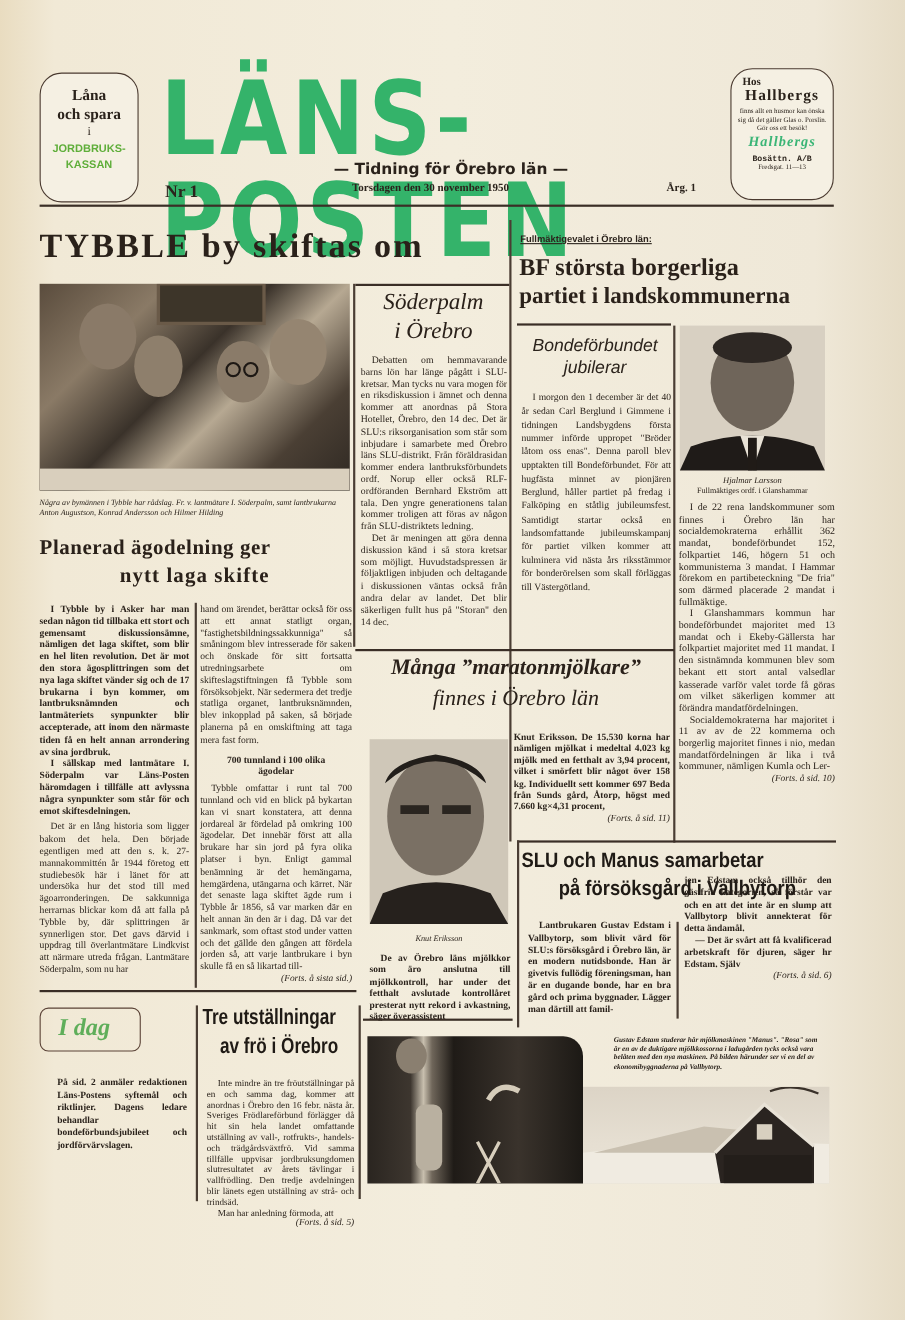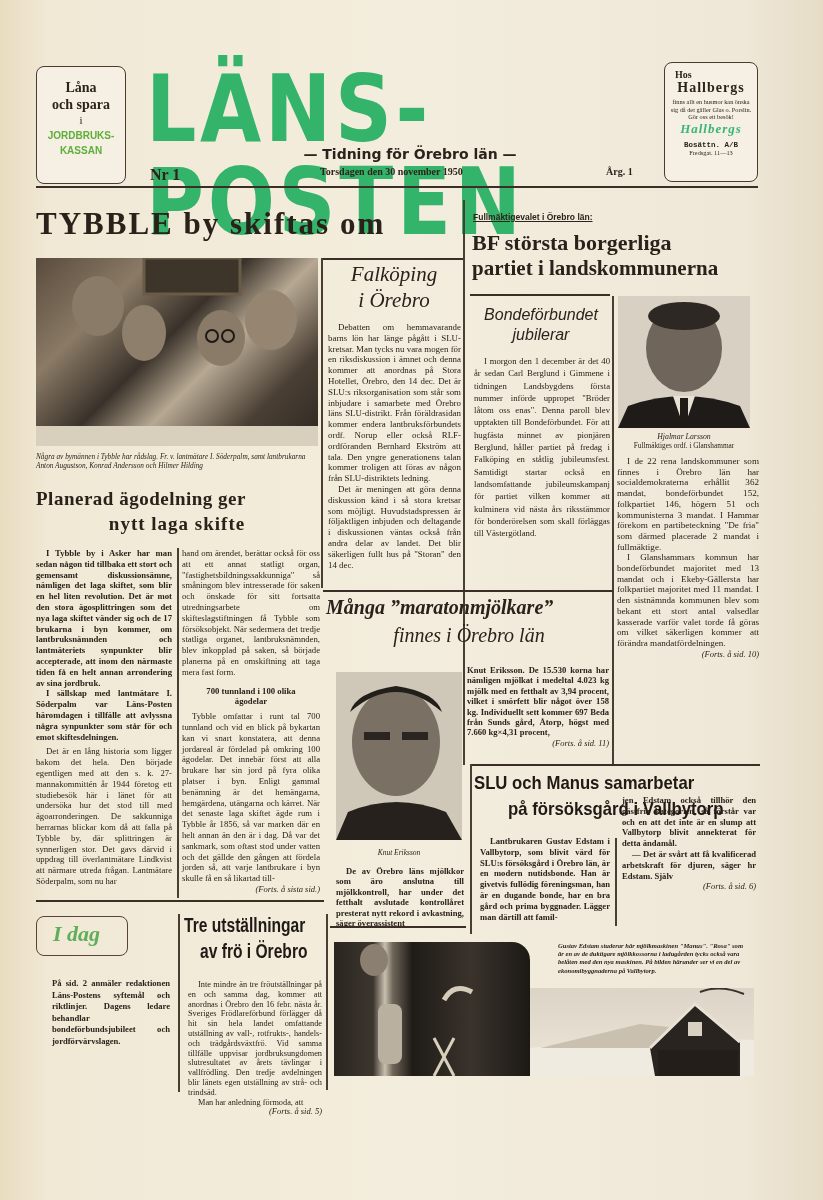--- a/index.html
+++ b/index.html
@@ -6,21 +6,21 @@
   html, body { width: 823px; height: 1200px; overflow: hidden; }
   body {
     background: linear-gradient(90deg, #e9dcc0 0%, #f1e9d6 6%, #f3eddd 50%, #efe8d8 90%, #e6dcc6 100%);
     font-family: "DejaVu Serif", serif;
     color: #2b231c;
     position: relative;
   }
   .abs { position: absolute; }
   .green { color: #2fae65; }
   .ad-box {
-    border: 1.5px solid #4a3a30; border-radius: 8px; background: #f5f0e3;
+    border: 1.5px solid #4a3a30; border-radius: 20px; background: #f5f0e3;
     text-align: center; font-family: "Liberation Serif", serif;
   }
   .masthead-title {
     font-family: "DejaVu Sans", sans-serif; font-weight: bold;
     font-size: 86px; letter-spacing: 4px; color: #34b36a;
     transform: scaleX(0.92) scaleY(1.08); transform-origin: left top;
     line-height: 1;
   }
   .rule { position: absolute; background: #3a2e26; }
   .vrule { position: absolute; background: #4a3d33; width: 1.5px; }
@@ -100,21 +100,21 @@
   <p style="text-indent:0;">hand om ärendet, berättar också för oss att ett annat statligt organ, "fastighetsbildningssakkunniga" så småningom blev intresserade för saken och önskade för sitt fortsatta utredningsarbete om skifteslagstiftningen få Tybble som försöksobjekt. När sedermera det tredje statliga organet, lantbruksnämnden, blev inkopplad på saken, så började planerna på en omskiftning att taga mera fast form.</p>
   <div style="font-weight:bold;text-align:center;margin:8px 10px 4px 10px;">700 tunnland i 100 olika ägodelar</div>
   <p>Tybble omfattar i runt tal 700 tunnland och vid en blick på bykartan kan vi snart konstatera, att denna jordareal är fördelad på omkring 100 ägodelar. Det innebär först att alla brukare har sin jord på fyra olika platser i byn. Enligt gammal benämning är det hemängarna, hemgärdena, utängarna och kärret. När det senaste laga skiftet ägde rum i Tybble år 1856, så var marken där en helt annan än den är i dag. Då var det sankmark, som oftast stod under vatten och det gällde den gången att fördela jorden så, att varje lantbrukare i byn skulle få en så likartad till-</p>
   <div class="forts">(Forts. å sista sid.)</div>
 </div>
 
 <div class="rule" style="left:36px;top:900px;width:288px;height:1.5px;"></div>
 
 <div class="rule" style="left:323px;top:258px;width:140px;height:1.5px;"></div>
 <div class="vrule" style="left:321px;top:258px;height:330px;"></div>
-<div class="abs h-italic" style="left:326px;top:262px;width:136px;text-align:center;font-size:21px;">Falköping</div>
+<div class="abs h-italic" style="left:326px;top:262px;width:136px;text-align:center;font-size:21px;">Söderpalm</div>
 <div class="abs h-italic" style="left:326px;top:288px;width:136px;text-align:center;font-size:21px;">i Örebro</div>
 <div class="abs body-text" style="left:328px;top:322px;width:133px;font-size:8.9px;line-height:10.8px;">
   <p>Debatten om hemmavarande barns lön har länge pågått i SLU-kretsar. Man tycks nu vara mogen för en riksdiskussion i ämnet och denna kommer att anordnas på Stora Hotellet, Örebro, den 14 dec. Det är SLU:s riksorganisation som står som inbjudare i samarbete med Örebro läns SLU-distrikt. Från föräldrasidan kommer endera lantbruksförbundets ordf. Norup eller också RLF-ordföranden Bernhard Ekström att tala. Den yngre generationens talan kommer troligen att föras av någon från SLU-distriktets ledning.</p>
   <p>Det är meningen att göra denna diskussion känd i så stora kretsar som möjligt. Huvudstadspressen är följaktligen inbjuden och deltagande i diskussionen väntas också från andra delar av landet. Det blir säkerligen fullt hus på "Storan" den 14 dec.</p>
 </div>
 
 <div class="abs" style="left:473px;top:212px;font-family:Liberation Sans, sans-serif;font-weight:bold;font-size:8.5px;text-decoration:underline;text-align:center;">Fullmäktigevalet i Örebro län:</div>
 <div class="abs h-serif-bold" style="left:472px;top:230px;font-size:22px;white-space:nowrap;">BF största borgerliga</div>
 <div class="abs h-serif-bold" style="left:472px;top:256px;font-size:21px;white-space:nowrap;">partiet i landskommunerna</div>
 
@@ -128,32 +128,33 @@
   </svg>
 </div>
 <div class="abs caption" style="left:614px;top:432px;width:140px;text-align:center;font-size:7.8px;">Hjalmar Larsson</div>
 <div class="abs" style="left:614px;top:441px;width:140px;text-align:center;font-family:'Liberation Serif',serif;font-size:7.3px;">Fullmäktiges ordf. i Glanshammar</div>
 
 <div class="vrule" style="left:612px;top:296px;height:470px;"></div>
 
 <div class="abs body-text" style="left:617px;top:456px;width:142px;font-size:9.1px;line-height:10.7px;">
   <p>I de 22 rena landskommuner som finnes i Örebro län har socialdemokraterna erhållit 362 mandat, bondeförbundet 152, folkpartiet 146, högern 51 och kommunisterna 3 mandat. I Hammar förekom en partibeteckning "De fria" som därmed placerade 2 mandat i fullmäktige.</p>
   <p>I Glanshammars kommun har bondeförbundet majoritet med 13 mandat och i Ekeby-Gällersta har folkpartiet majoritet med 11 mandat. I den sistnämnda kommunen blev som bekant ett stort antal valsedlar kasserade varför valet torde få göras om vilket säkerligen kommer att förändra mandatfördelningen.</p>
+  <p>Socialdemokraterna har majoritet i 11 av av de 22 kommerna och borgerlig majoritet finnes i nio, medan mandatfördelningen är lika i två kommuner, nämligen Kumla och Ler-</p>
   <div class="forts">(Forts. å sid. 10)</div>
 </div>
 
 <div class="rule" style="left:470px;top:294px;width:140px;height:1.5px;"></div>
 <div class="abs" style="left:470px;top:306px;width:142px;text-align:center;font-family:'Liberation Sans',sans-serif;font-style:italic;font-size:16px;">Bondeförbundet</div>
 <div class="abs" style="left:470px;top:326px;width:142px;text-align:center;font-family:'Liberation Sans',sans-serif;font-style:italic;font-size:16px;">jubilerar</div>
 <div class="abs body-text" style="left:474px;top:355px;width:136px;font-size:8.7px;line-height:12.3px;">
   <p>I morgon den 1 december är det 40 år sedan Carl Berglund i Gimmene i tidningen Landsbygdens första nummer införde uppropet "Bröder låtom oss enas". Denna paroll blev upptakten till Bondeförbundet. För att hugfästa minnet av pionjären Berglund, håller partiet på fredag i Falköping en ståtlig jubileumsfest. Samtidigt startar också en landsomfattande jubileumskampanj för partiet vilken kommer att kulminera vid nästa års riksstämmor för bonderörelsen som skall förläggas till Västergötland.</p>
 </div>
 
 <div class="rule" style="left:323px;top:590px;width:290px;height:1.5px;"></div>
-<div class="abs h-italic" style="left:326px;top:596px;width:286px;text-align:left;font-size:20px;font-weight:bold;white-space:nowrap;">Många ”maratonmjölkare”</div>
+<div class="abs h-italic" style="left:326px;top:596px;width:286px;text-align:center;font-size:20px;font-weight:bold;white-space:nowrap;">Många ”maratonmjölkare”</div>
 <div class="abs h-italic" style="left:326px;top:624px;width:286px;text-align:center;font-size:20px;">finnes i Örebro län</div>
 
 <div class="abs photo" style="left:336px;top:672px;width:126px;height:168px;background:#cfc7b8;">
   <svg width="126" height="168" viewBox="0 0 126 168">
     <ellipse cx="60" cy="70" rx="44" ry="54" fill="#7a7064"></ellipse>
     <path d="M14 40 Q60 0 106 40 Q100 20 60 14 Q20 20 14 40 Z" fill="#221e1a"></path>
     <rect x="28" y="60" width="26" height="8" fill="#2a2520"></rect>
     <rect x="66" y="60" width="26" height="8" fill="#2a2520"></rect>
     <path d="M0 168 L12 140 Q60 120 110 140 L126 168 Z" fill="#26211d"></path>
   </svg>

